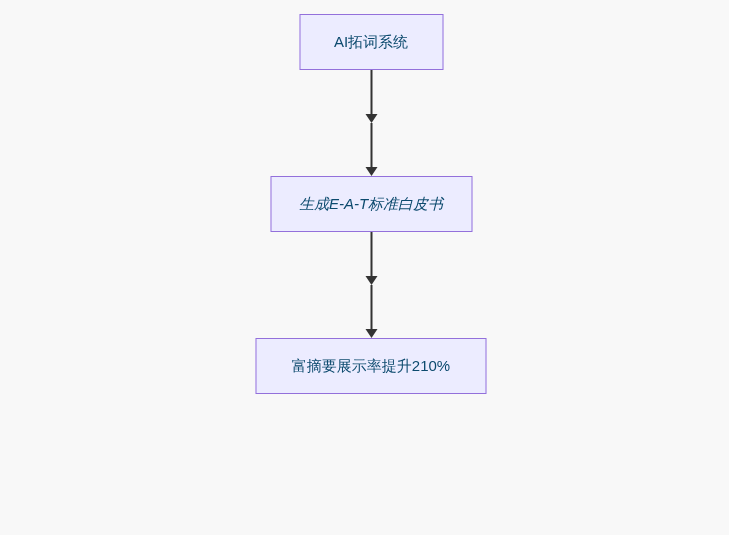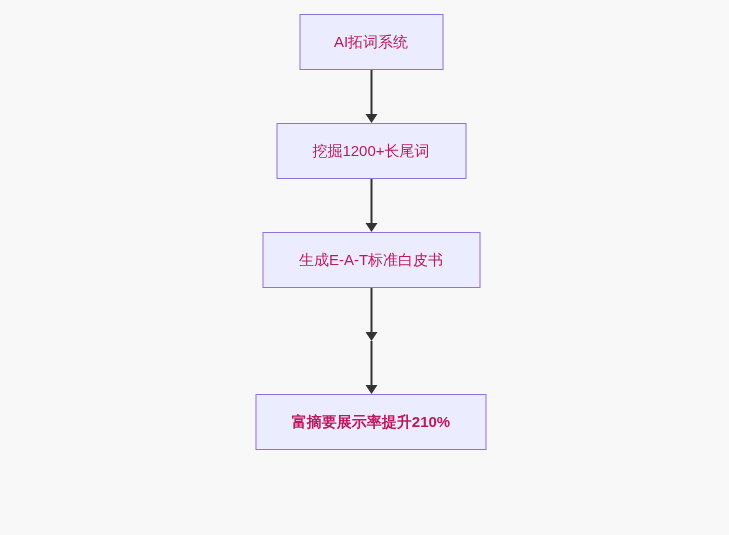--- a/index.html
+++ b/index.html
@@ -25,28 +25,28 @@
   }
   .node {
     box-sizing: border-box;
     height: 56px;
     background: #ececff;
     border: 1.5px solid #9370db;
     display: flex;
     align-items: center;
     justify-content: center;
     font-size: 15px;
-    color: #be185d;
+    color: #0c4a6e;
     white-space: nowrap;
   }
   .n1 { width: 144px; }
   .n2 { width: 190px; }
-  .n3 { width: 218px; }
+  .n3 { width: 202px; font-style: italic; }
   .n4 { width: 214px; }
-  .n5 { width: 231px; font-weight: bold; }
+  .n5 { width: 231px; }
   .edge {
     height: 53px;
     display: flex;
     flex-direction: column;
     align-items: center;
   }
   .edge-line {
     flex: 1 1 auto;
     width: 2px;
     background: #333333;
@@ -68,23 +68,20 @@
 
     <div class="node n1">
       <span>AI拓词系统</span>
     </div>
 
     <div class="edge">
       <div class="edge-line"></div>
       <div class="edge-arrow"></div>
     </div>
 
-    <div class="node n2">
-      <span>挖掘1200+长尾词</span>
-    </div>
 
     <div class="edge">
       <div class="edge-line"></div>
       <div class="edge-arrow"></div>
     </div>
 
     <div class="node n3">
       <span>生成E-A-T标准白皮书</span>
     </div>
 

